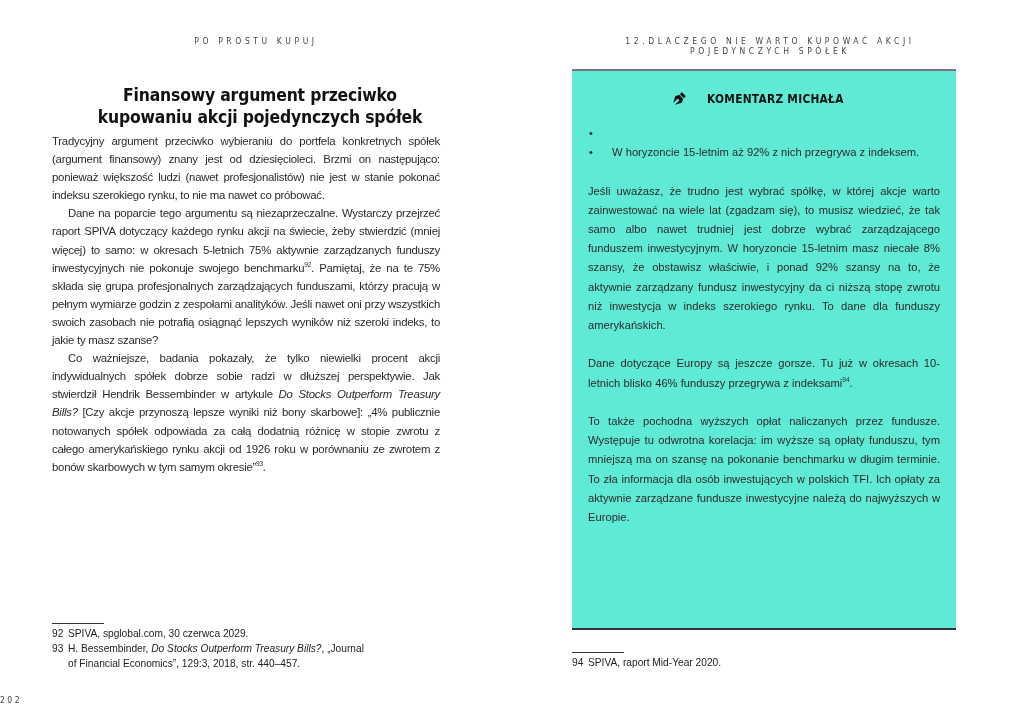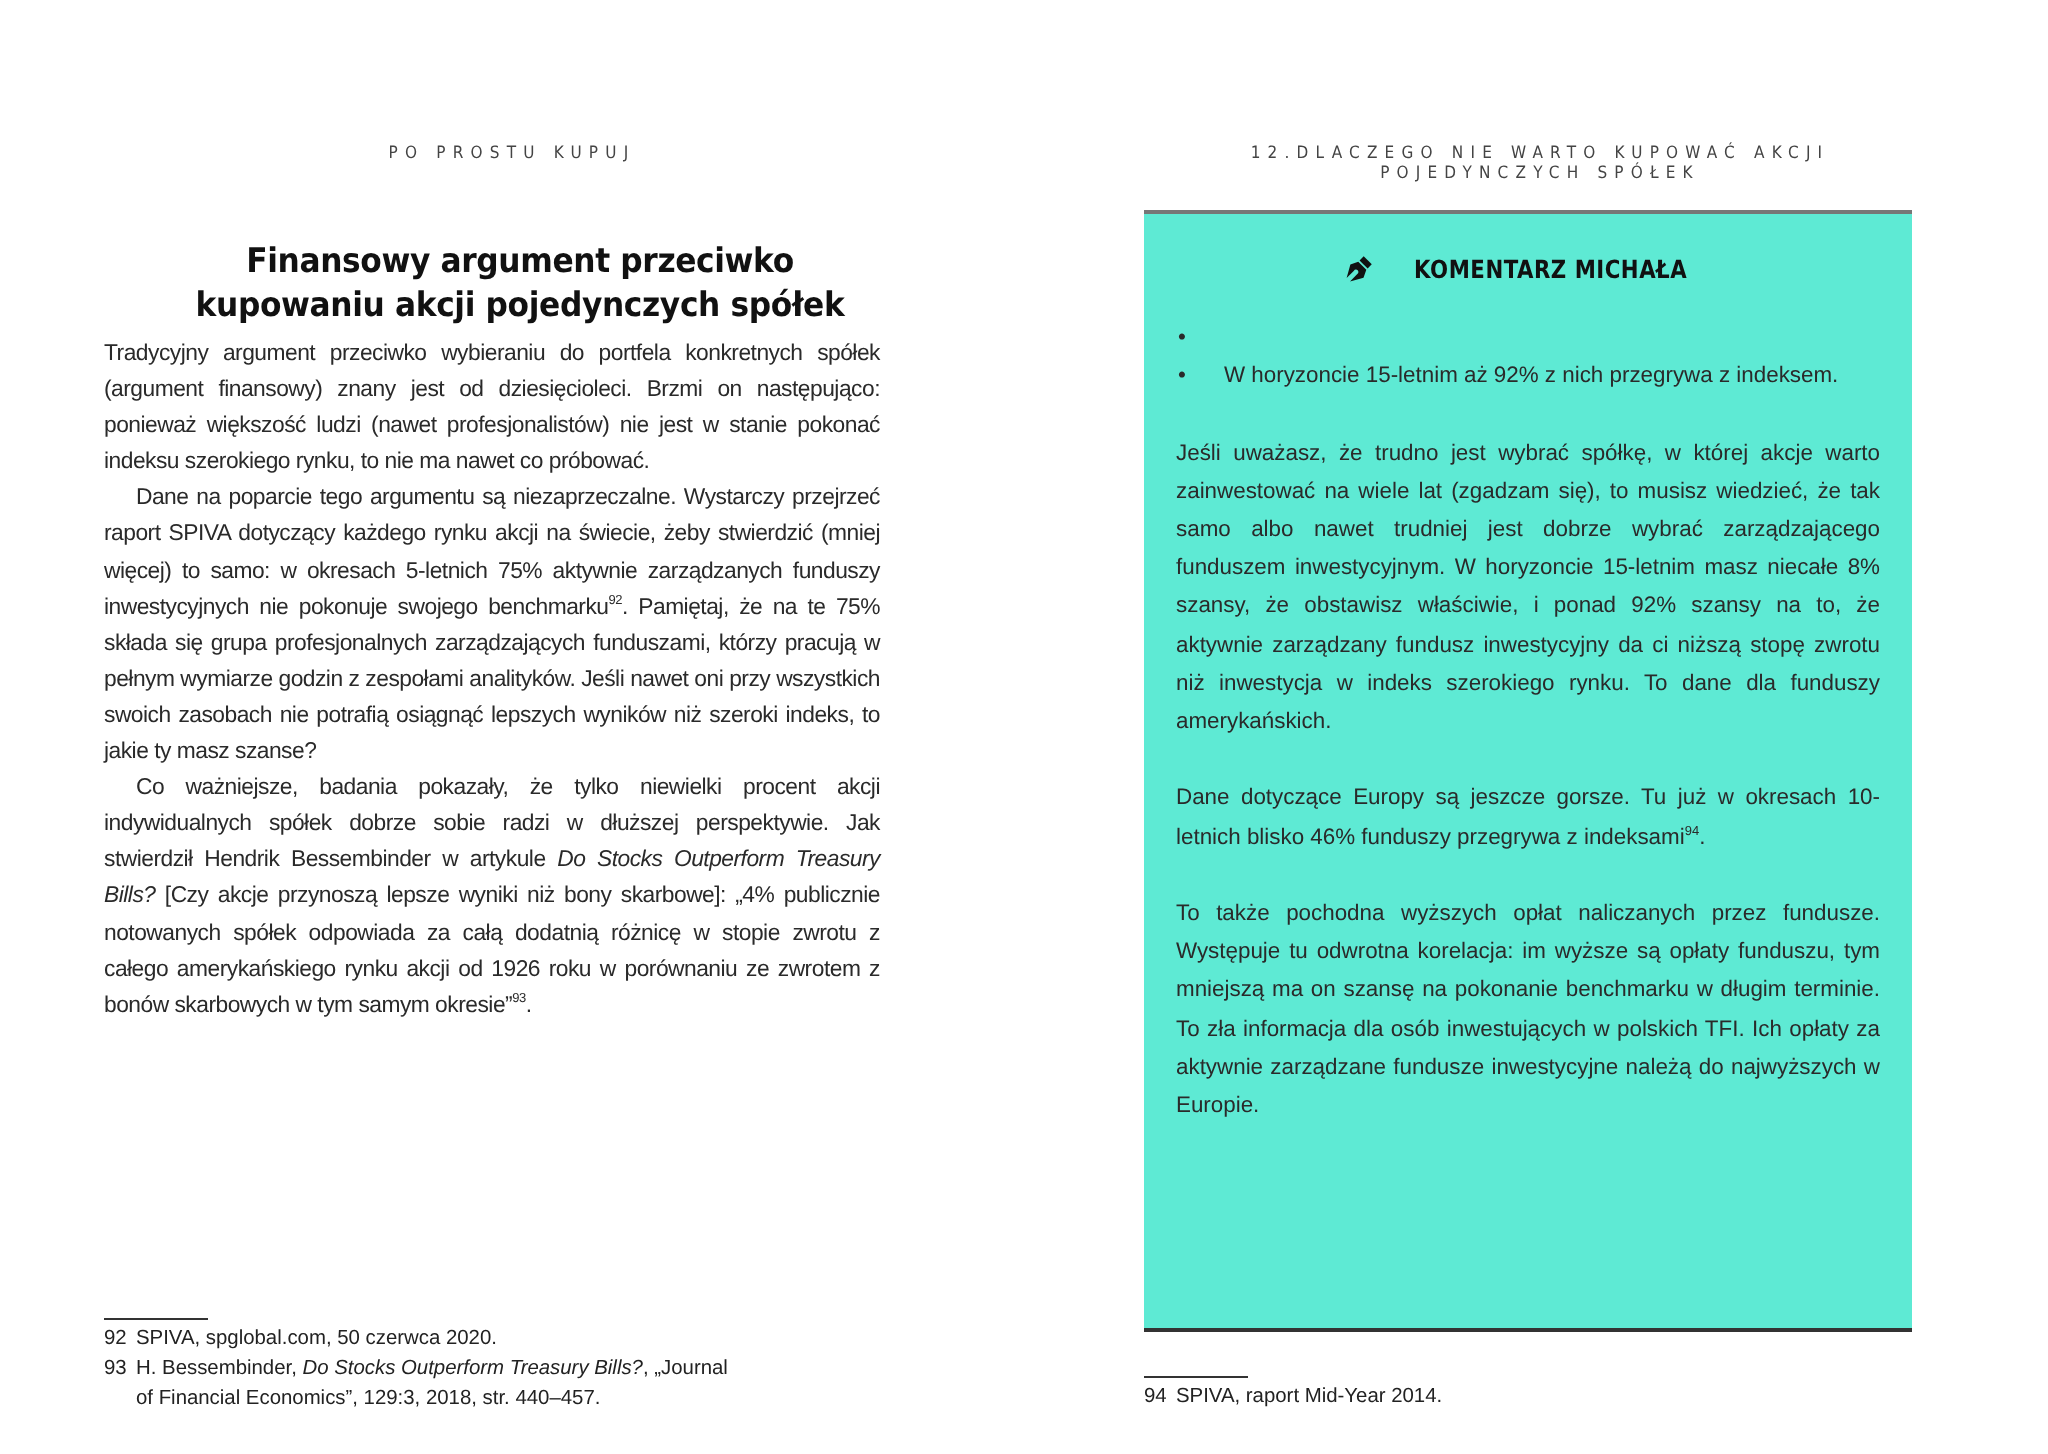--- a/index.html
+++ b/index.html
@@ -1,19 +1,19 @@
 <!DOCTYPE html>
 <html><head>
 <meta charset="utf-8">
 <style>
   * { box-sizing: border-box; margin: 0; padding: 0; }
   html, body { width: 1024px; height: 727px; background: #ffffff; overflow: hidden; }
   body { position: relative; color: #222; }
 
-  .page { position: absolute; top: 0; height: 522px; margin-top: 36px; }
+  .page { position: absolute; top: 0; height: 522px; }
   .page-left { left: 0; width: 512px; }
   .page-right { left: 496px; width: 512px; }
 
   .running-head {
     position: absolute; top: 36px; left: 0; right: 0;
     text-align: center;
     font-family: "DejaVu Sans Condensed", "DejaVu Sans", sans-serif;
     font-size: 8.5px; letter-spacing: 3.6px; color: #444;
     text-transform: uppercase;
   }
@@ -99,21 +99,21 @@
   <div class="body-text">
     <p>Tradycyjny argument przeciwko wybieraniu do portfela konkretnych spółek (argument finansowy) znany jest od dziesięcioleci. Brzmi on następująco: ponieważ większość ludzi (nawet profesjonalistów) nie jest w stanie pokonać indeksu szerokiego rynku, to nie ma nawet co próbować.</p>
     <p class="indent"><span>Dane na poparcie tego argumentu są niezaprzeczalne. Wystarczy przejrzeć raport SPIVA dotyczący każdego rynku akcji na świecie, żeby stwierdzić (mniej więcej) to samo: w okresach 5-letnich 75% aktywnie zarządzanych funduszy inwestycyjnych nie pokonuje swojego benchmarku</span><sup>92</sup><span>. Pamiętaj, że na te 75% składa się grupa profesjonalnych zarządzających funduszami, którzy pracują w pełnym wymiarze godzin z zespołami analityków. Jeśli nawet oni przy wszystkich swoich zasobach nie potrafią osiągnąć lepszych wyników niż szeroki indeks, to jakie ty masz szanse?</span></p>
     <p class="indent"><span>Co ważniejsze, badania pokazały, że tylko niewielki procent akcji indywidualnych spółek dobrze sobie radzi w dłuższej perspektywie. Jak stwierdził Hendrik Bessembinder w artykule </span><i>Do Stocks Outperform Treasury Bills?</i><span> [Czy akcje przynoszą lepsze wyniki niż bony skarbowe]: „4% publicznie notowanych spółek odpowiada za całą dodatnią różnicę w stopie zwrotu z całego amerykańskiego rynku akcji od 1926 roku w porównaniu ze zwrotem z bonów skarbowych w tym samym okresie”</span><sup>93</sup><span>.</span></p>
   </div>
 
   <div class="footnote-rule" style="left:52px; top:623px;"></div>
   <div class="footnotes" style="left:52px; top:627px; width:320px;">
     <div class="fn">
       <span class="fn-num">92</span>
-      <span class="fn-text">SPIVA, spglobal.com, 50 czerwca 2020.</span>
+      <span class="fn-text">SPIVA, spglobal.com, 30 czerwca 2029.</span>
     </div>
     <div class="fn">
       <span class="fn-num">93</span>
       <span class="fn-text"><span>H. Bessembinder, </span><i>Do Stocks Outperform Treasury Bills?</i><span>, „Journal of Financial Economics”, 129:3, 2018, str. 440–457.</span></span>
     </div>
   </div>
 
   <div class="folio">202</div>
 </div>
 
@@ -144,17 +144,17 @@
       <p>Jeśli uważasz, że trudno jest wybrać spółkę, w której akcje warto zainwestować na wiele lat (zgadzam się), to musisz wiedzieć, że tak samo albo nawet trudniej jest dobrze wybrać zarządzającego funduszem inwestycyjnym. W horyzoncie 15-letnim masz niecałe 8% szansy, że obstawisz właściwie, i ponad 92% szansy na to, że aktywnie zarządzany fundusz inwestycyjny da ci niższą stopę zwrotu niż inwestycja w indeks szerokiego rynku. To dane dla funduszy amerykańskich.</p>
       <p><span>Dane dotyczące Europy są jeszcze gorsze. Tu już w okresach 10-letnich blisko 46% funduszy przegrywa z indeksami</span><sup>94</sup><span>.</span></p>
       <p>To także pochodna wyższych opłat naliczanych przez fundusze. Występuje tu odwrotna korelacja: im wyższe są opłaty funduszu, tym mniejszą ma on szansę na pokonanie benchmarku w długim terminie. To zła informacja dla osób inwestujących w polskich TFI. Ich opłaty za aktywnie zarządzane fundusze inwestycyjne należą do najwyższych w Europie.</p>
     </div>
   </div>
 
   <div class="footnote-rule" style="left:76px; top:652px;"></div>
   <div class="footnotes" style="left:76px; top:656px; width:380px;">
     <div class="fn">
       <span class="fn-num">94</span>
-      <span class="fn-text">SPIVA, raport Mid-Year 2014.</span>
+      <span class="fn-text">SPIVA, raport Mid-Year 2020.</span>
     </div>
   </div>
 
 </div>
 
 </body></html>

